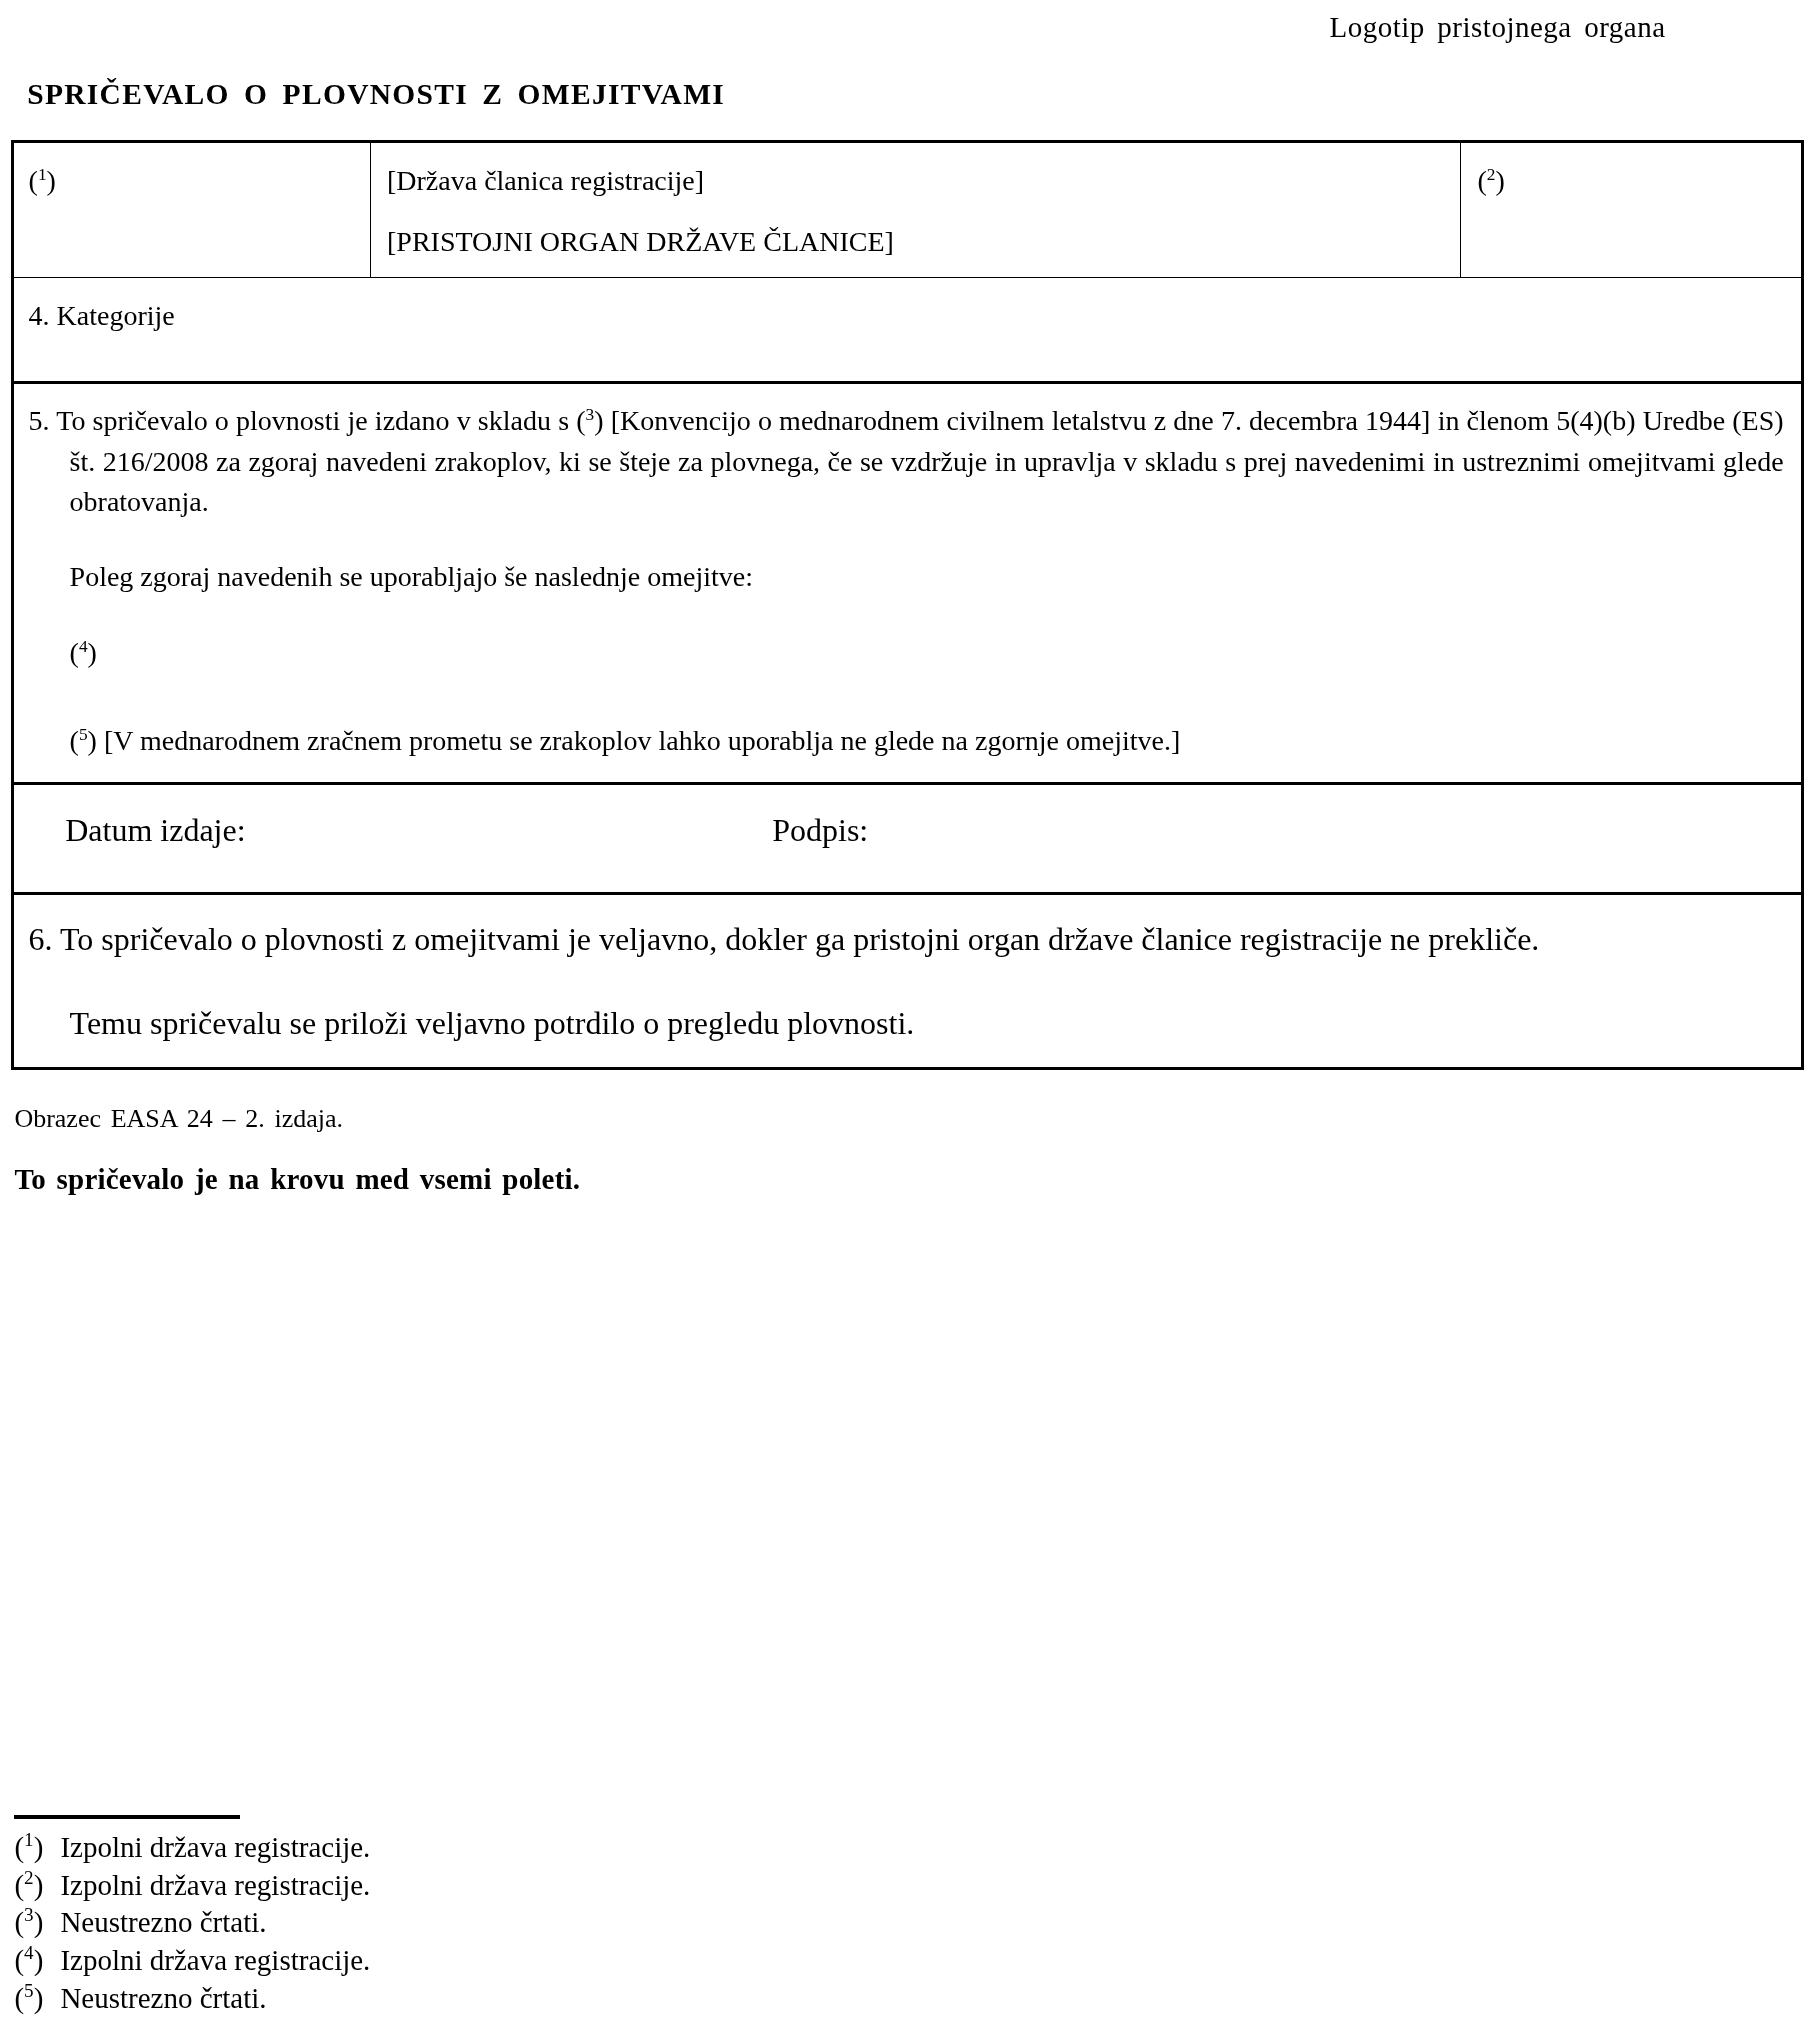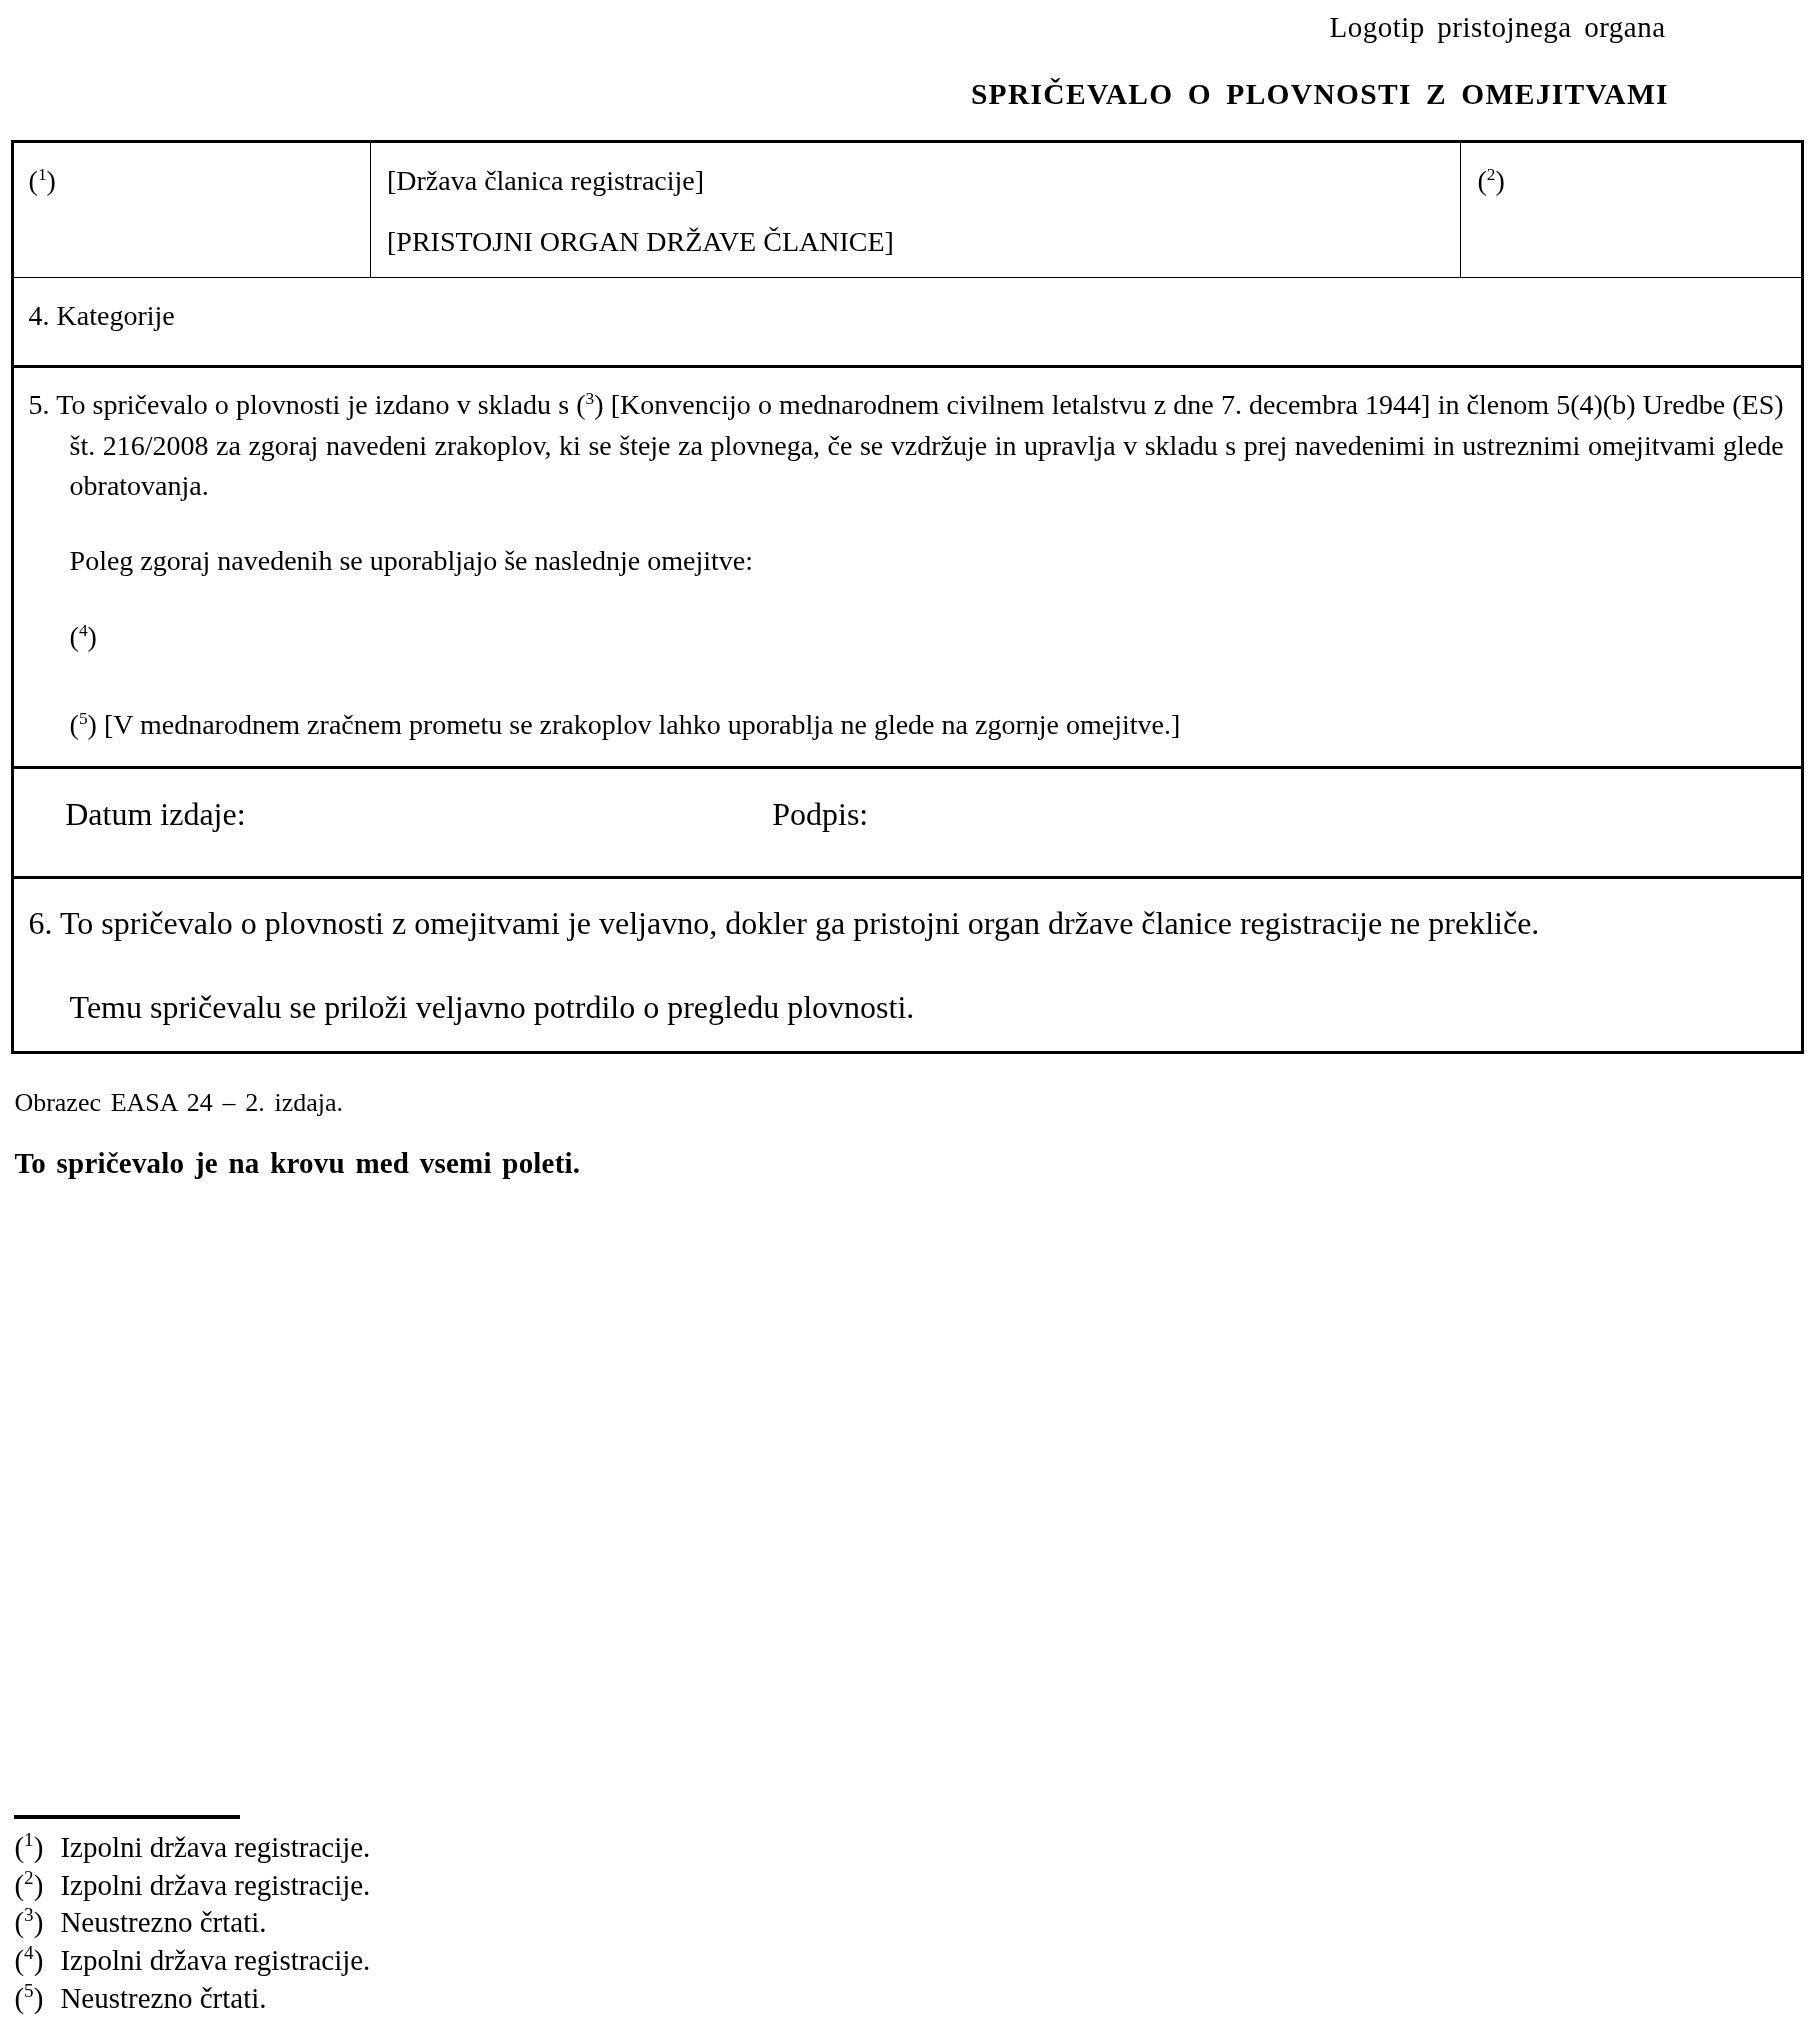--- a/index.html
+++ b/index.html
@@ -30,21 +30,21 @@
     text-align: right;
     font-size: 29px;
     line-height: 1;
     letter-spacing: 0.5px;
     word-spacing: 4.8px;
     padding-top: 12.8px;
     padding-right: 3.2px;
   }
 
   .doc-title {
-    text-align: right;
+    text-align: left;
     font-size: 29.5px;
     font-weight: bold;
     letter-spacing: 1.3px;
     word-spacing: 5.6px;
     margin-top: 36px;
     margin-bottom: 0;
     padding-left: 16px;
   }
 
   
@@ -236,21 +236,21 @@
         <td>
           <div class="cell-pad-mid">
             <span>(<span class="sup">2</span>)</span>
           </div>
         </td>
       </tr>
 
 
       <tr class="thick-bottom">
         <td colspan="3">
-          <div class="cell-pad" style="padding-bottom:29px;">
+          <div class="cell-pad" style="padding-bottom:45px;">
             <div class="numbered">4. Kategorije</div>
           </div>
         </td>
       </tr>
 
       <tr class="thick-bottom">
         <td colspan="3">
           <div class="sec5">
             <p class="just"><span>5. To spričevalo o plovnosti je izdano v skladu s (</span><span class="sup">3</span><span>) [Konvencijo o mednarodnem civilnem letalstvu z dne 7. decembra 1944] in členom 5(4)(b) Uredbe (ES) št. 216/2008 za zgoraj navedeni zrakoplov, ki se šteje za plovnega, če se vzdržuje in upravlja v skladu s prej navedenimi in ustreznimi omejitvami glede obratovanja.</span></p>
 

